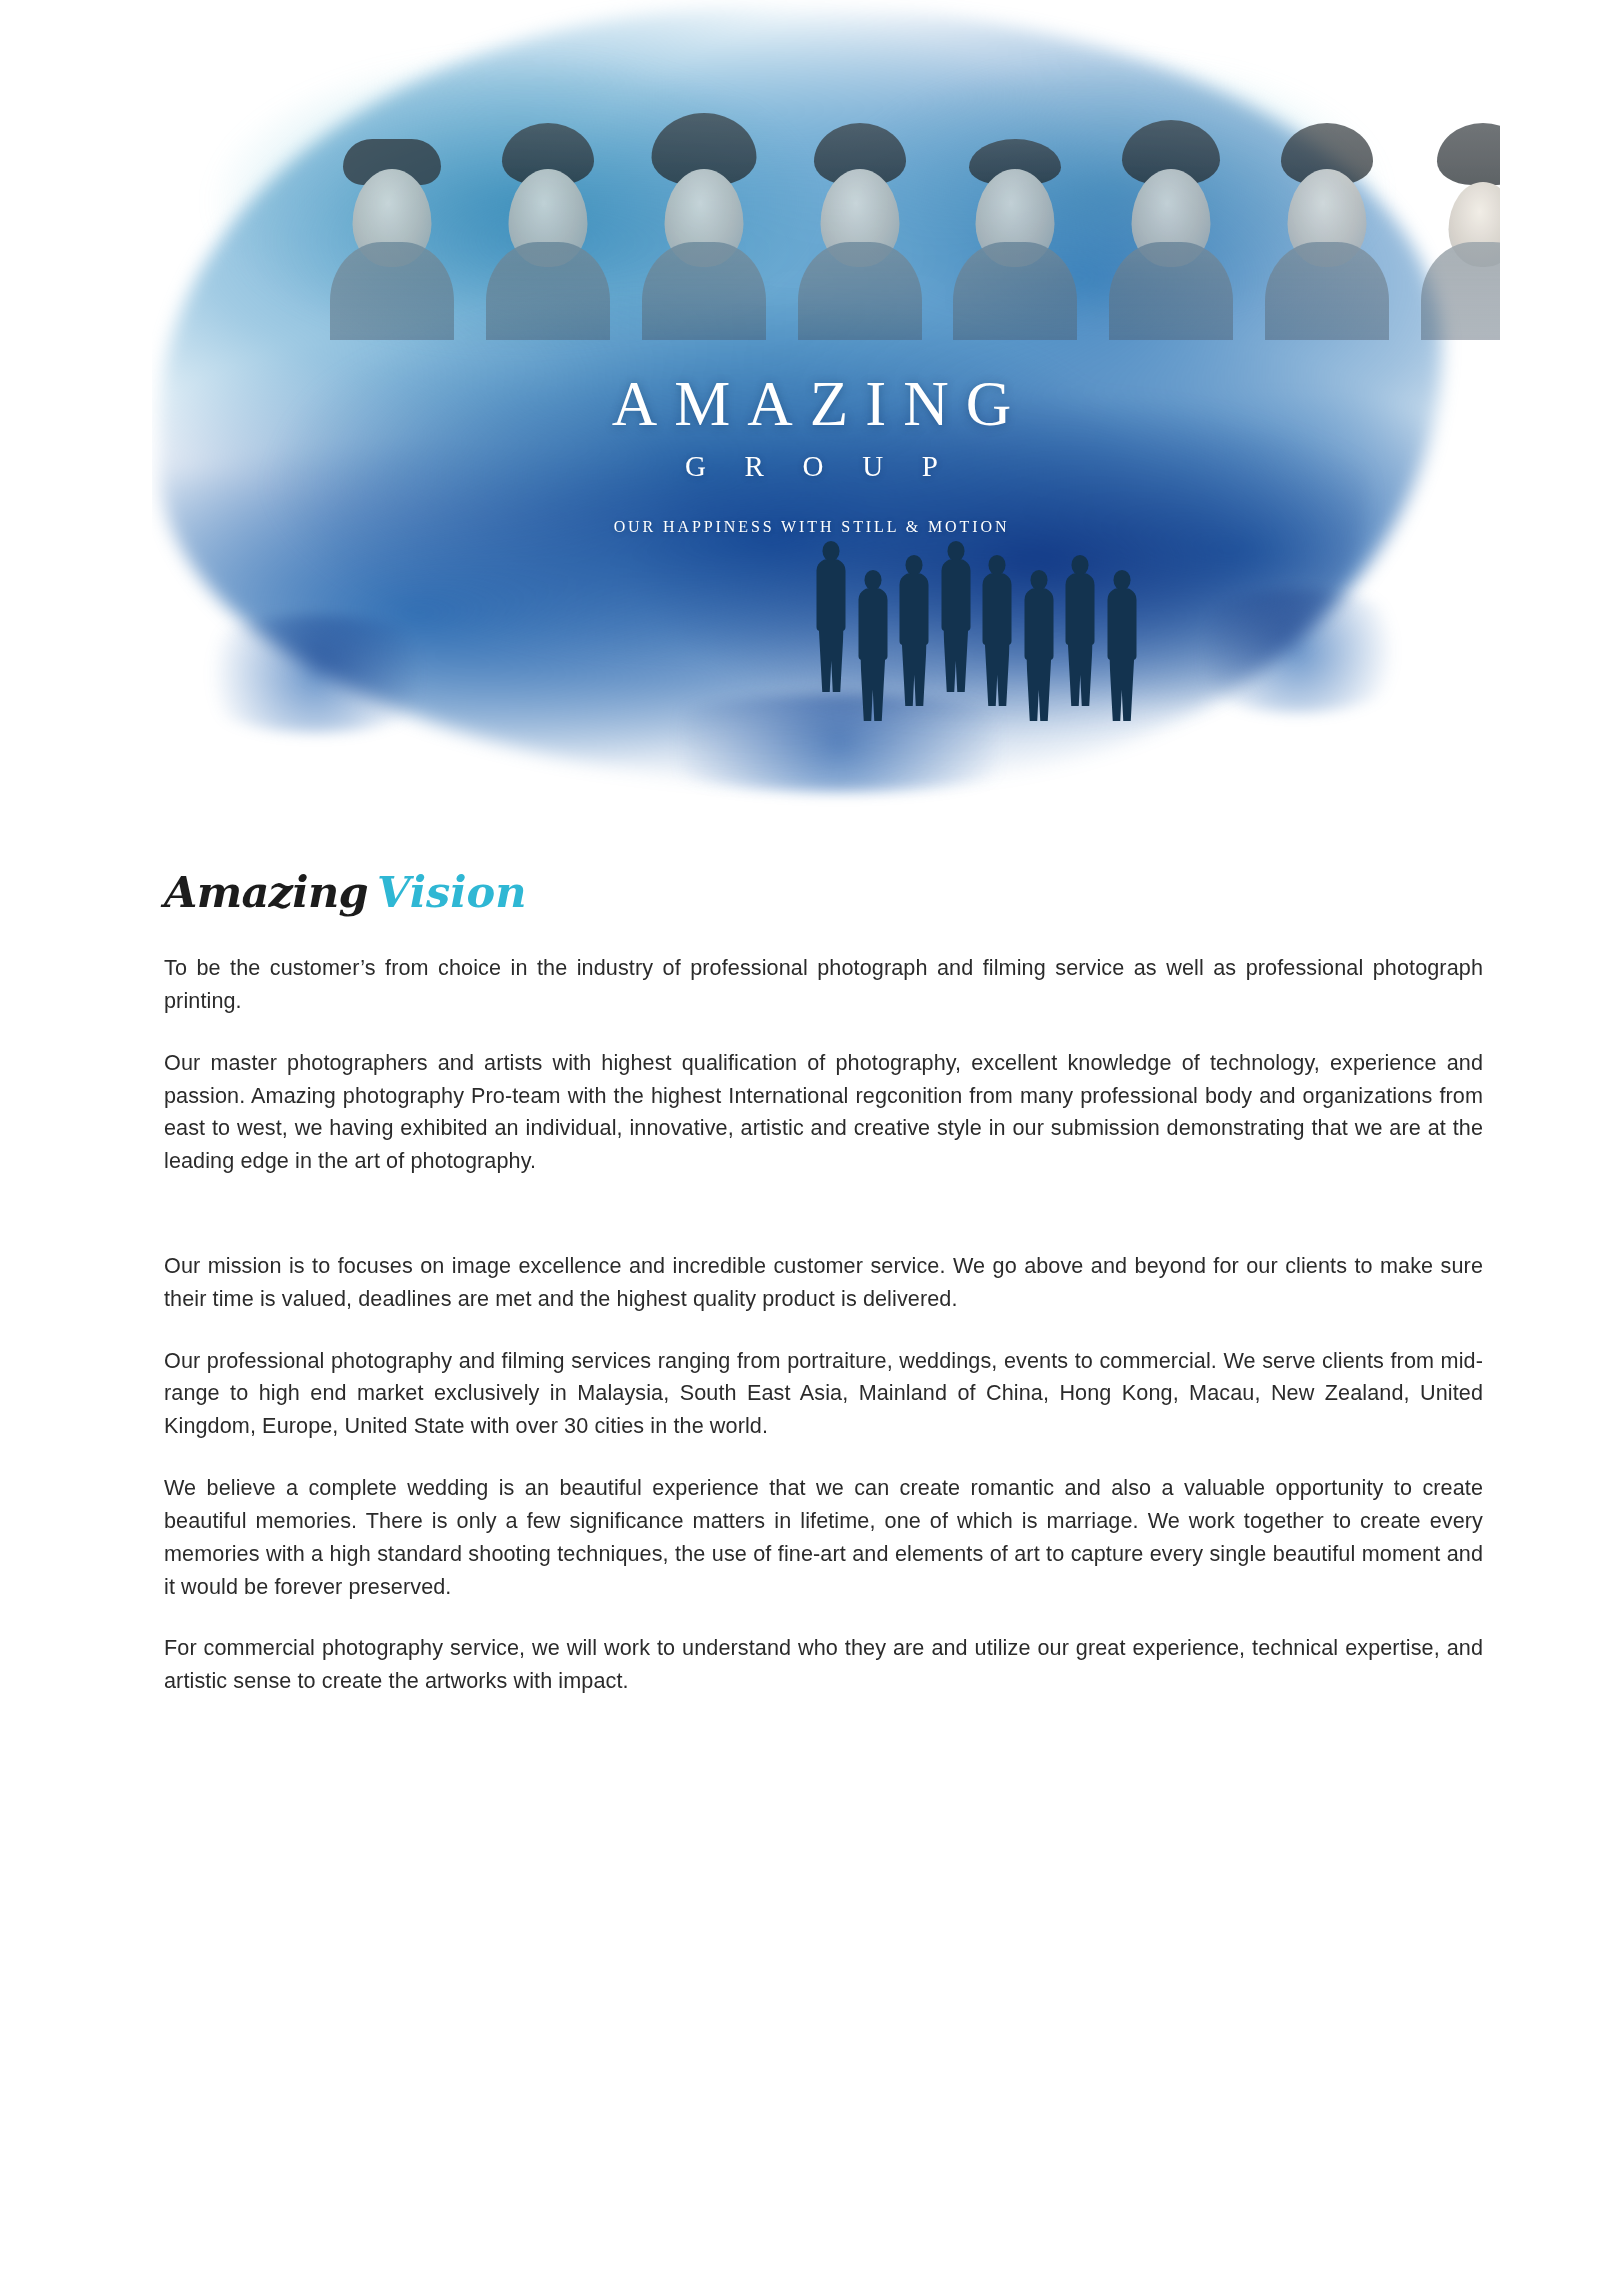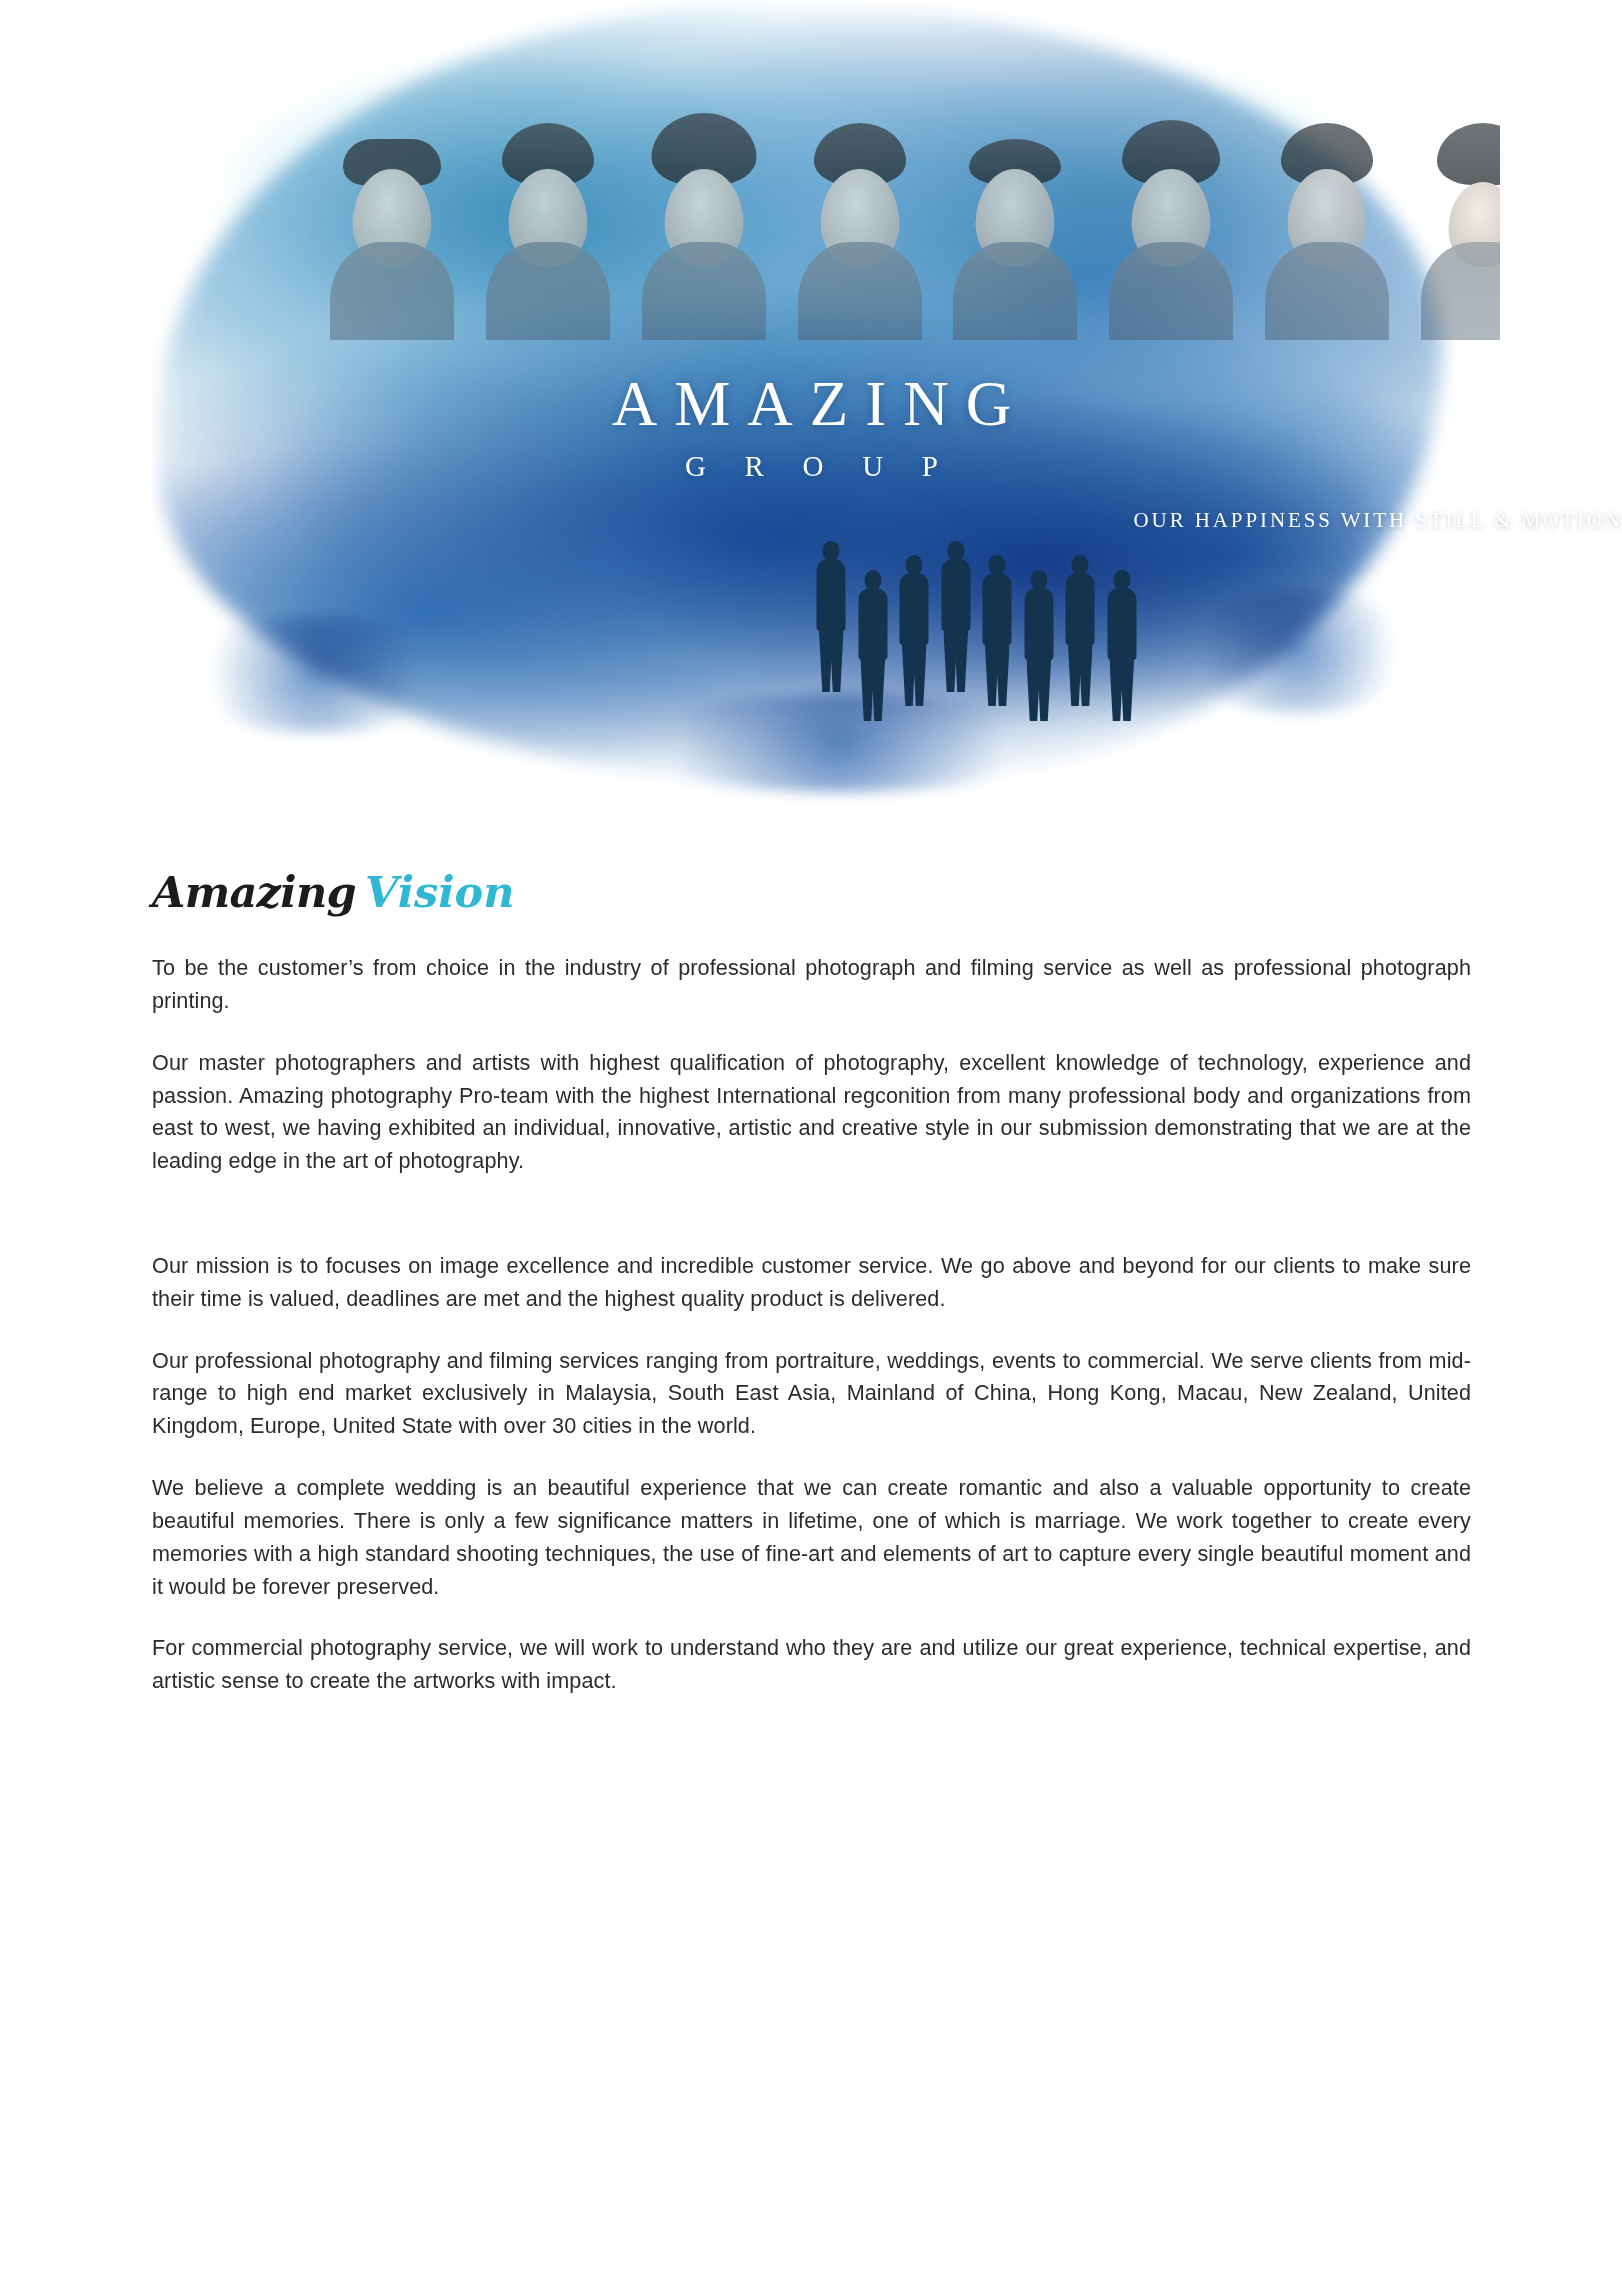--- a/index.html
+++ b/index.html
@@ -190,32 +190,31 @@
     font-family: "Liberation Serif", serif;
     font-size: 29px;
     letter-spacing: 15.7px;
     color: #ffffff;
     text-indent: 15.7px;
     margin-top: 14.4px;
     text-shadow: 0 1.3px 6.5px rgba(10,40,80,0.3);
   }
   .logo-tag {
     font-family: "Liberation Serif", serif;
-    font-size: 21px;
+    font-size: 16px;
     letter-spacing: 2.9px;
     color: #ffffff;
-    margin-top: 25px;
+    margin-top: 35px;
     text-shadow: 0 0.7px 5.2px rgba(10,40,80,0.3);
-    text-align: right;
   }
 
   
   .content {
     position: absolute;
-    left: 152px;
+    left: 164px;
     top: 870px;
     width: 1319px;
   }
   .section { margin-bottom: 0; }
   .heading {
     font-family: "DejaVu Serif", serif;
     font-style: italic;
     font-weight: bold;
     font-size: 43px;
     line-height: 1.05;

